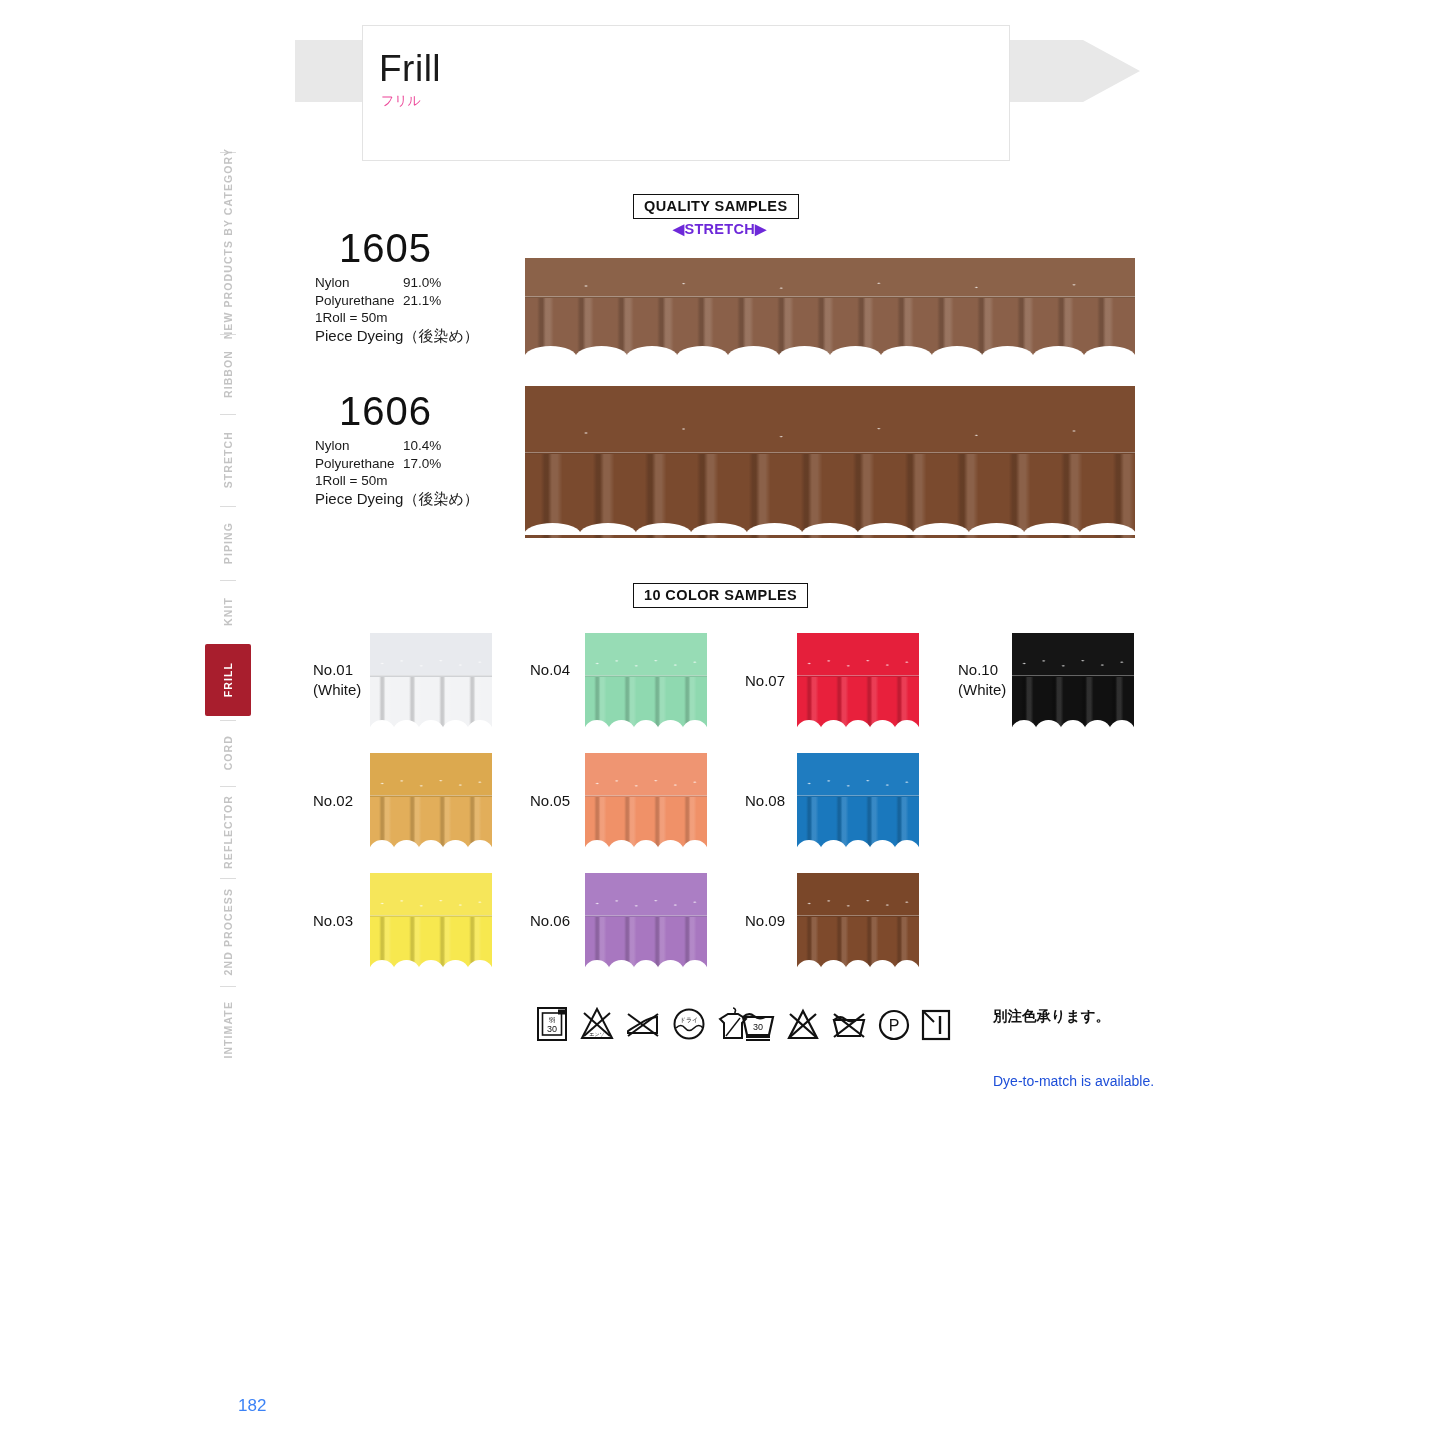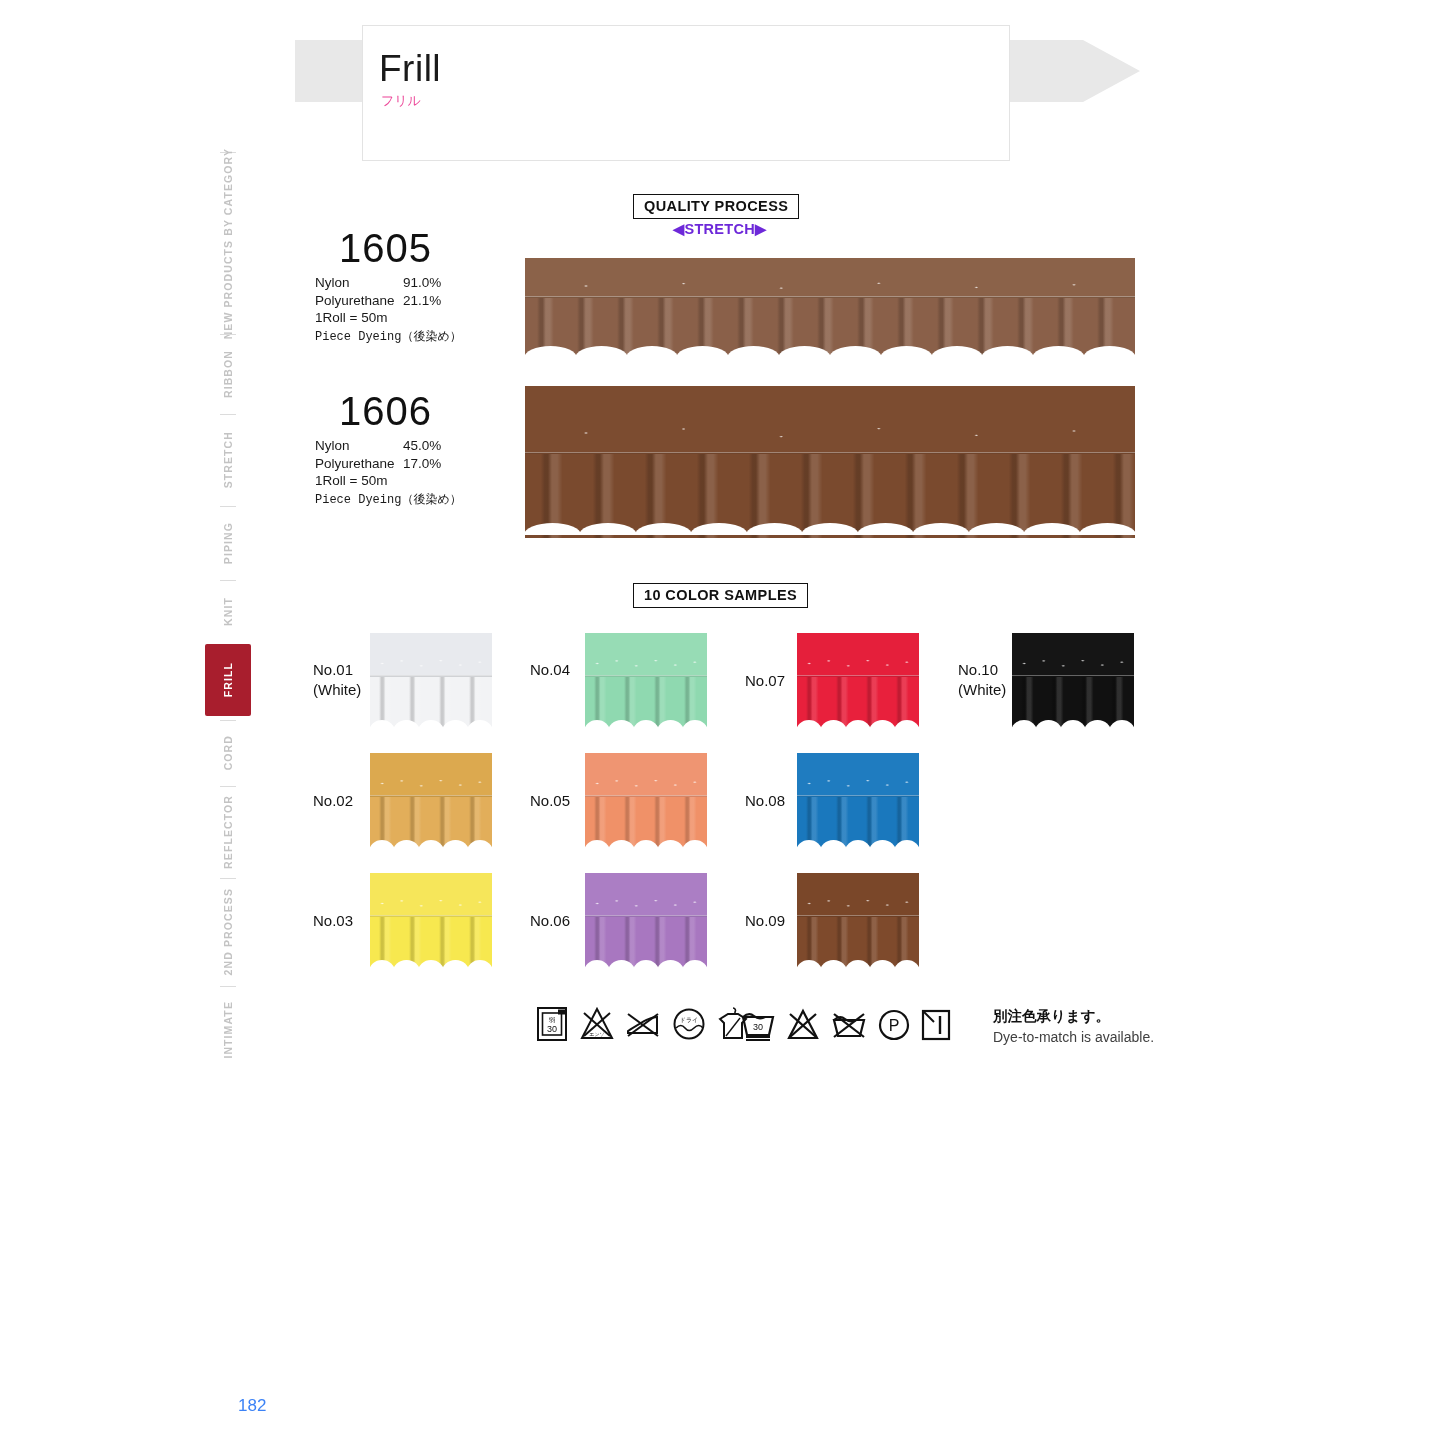--- a/index.html
+++ b/index.html
@@ -72,21 +72,21 @@
   }
   .spec {
     position: absolute;
     font-size: 13.5px; color: #1a1a1a; line-height: 17.5px;
     font-family: "Liberation Sans", sans-serif;
     white-space: nowrap;
   }
   .spec .row { display: block; position: relative; height: 17.5px; }
   .spec .k { display: inline-block; }
   .spec .v { position: absolute; left: 88px; }
-  .jp { font-family: Liberation Mono, monospace; font-size: 12px; }
+  .jp { font-family: Liberation Sans, sans-serif; font-size: 15px; }
 
   
   .boxed-label {
     position: absolute;
     border: 1.6px solid #111;
     padding: 3px 10px 4px;
     font-size: 14.5px; font-weight: 700; color: #111;
     letter-spacing: 0.4px;
     background: #fff;
     white-space: nowrap;
@@ -156,21 +156,21 @@
 
   
   .care-row { position: absolute; display: flex; align-items: center; }
   .care-row svg { display: block; }
 
   .note {
     position: absolute;
     line-height: 21px;
   }
   .note .jpline { font-family: "DejaVu Sans", sans-serif; font-size: 14.5px; font-weight: 700; color: #111; }
-  .note .enline { font-size: 14px; color: #404040; }
+  .note .enline { font-size: 14px; color: #1d4ed8; margin-top: 44px; }
 
   .page-num {
     position: absolute; left: 238px; top: 1396px;
     font-size: 17px; color: #3b82f6;
   }
 </style>
 </head>
 <body>
 
 <div class="page">
@@ -217,21 +217,21 @@
       <div class="tab" style="top: 732px; height: 100px;">
         <span class="rule-top"></span>
         <span class="txt">2ND PROCESS</span>
       </div>
       <div class="tab" style="top: 840px; height: 80px;">
         <span class="rule-top"></span>
         <span class="txt">INTIMATE</span>
       </div>
     </div>
 
-  <div class="boxed-label" style="left:633px; top:194px;">QUALITY PROCESS</div>
+  <div class="boxed-label" style="left:633px; top:194px;">QUALITY SAMPLES</div>
   <div class="stretch-label" style="left:673px; top:221px;">◀STRETCH▶</div>
 
   <div class="prod-code" style="left:339px; top:226px;">1605</div>
   <div class="spec" style="left:315px; top:274px;">
     <span class="row"><span class="k">Nylon</span><span class="v">91.0%</span></span>
     <span class="row"><span class="k">Polyurethane</span><span class="v">21.1%</span></span>
     <span class="row"><span class="k">1Roll = 50m</span></span>
     <span class="row"><span class="k jp">Piece Dyeing（後染め）</span></span>
   </div>
   <div class="swatch" id="qs-1605" style="left: 525px; top: 258px; width: 610px; height: 100px; background: rgb(138, 96, 73);">
@@ -251,21 +251,21 @@
         <i></i>
         <i></i>
         <i></i>
         <i></i>
         <i></i>
       </div>
     </div>
 
   <div class="prod-code" style="left:339px; top:389px;">1606</div>
   <div class="spec" style="left:315px; top:437px;">
-    <span class="row"><span class="k">Nylon</span><span class="v">45.0%</span></span>
+    <span class="row"><span class="k">Nylon</span><span class="v">10.4%</span></span>
     <span class="row"><span class="k">Polyurethane</span><span class="v">17.0%</span></span>
     <span class="row"><span class="k">1Roll = 50m</span></span>
     <span class="row"><span class="k jp">Piece Dyeing（後染め）</span></span>
   </div>
   <div class="swatch" id="qs-1606" style="left: 525px; top: 386px; width: 610px; height: 152px; background: rgb(122, 74, 46);">
       <div class="band" style="height: 68px; background: rgb(124, 76, 48);"></div>
       <div class="holes" style="top: 37px; height: 20px;"></div>
       <div class="seam" style="top: 66px;"></div>
       <div class="ruffle" style="height: 84px; background: rgb(122, 74, 46);"></div>
       <div style="position: absolute; left: 0px; right: 0px; top: 68px; height: 84px; background-image: repeating-linear-gradient(to right, rgba(0, 0, 0, 0) 0px, rgba(0, 0, 0, 0) 15.6px, rgba(0, 0, 0, 0.17) 19.76px, rgba(0, 0, 0, 0.17) 22.88px, rgba(255, 255, 255, 0.13) 27.04px, rgba(255, 255, 255, 0.13) 32.24px, rgba(0, 0, 0, 0) 37.44px, rgba(0, 0, 0, 0) 52px);"></div>

